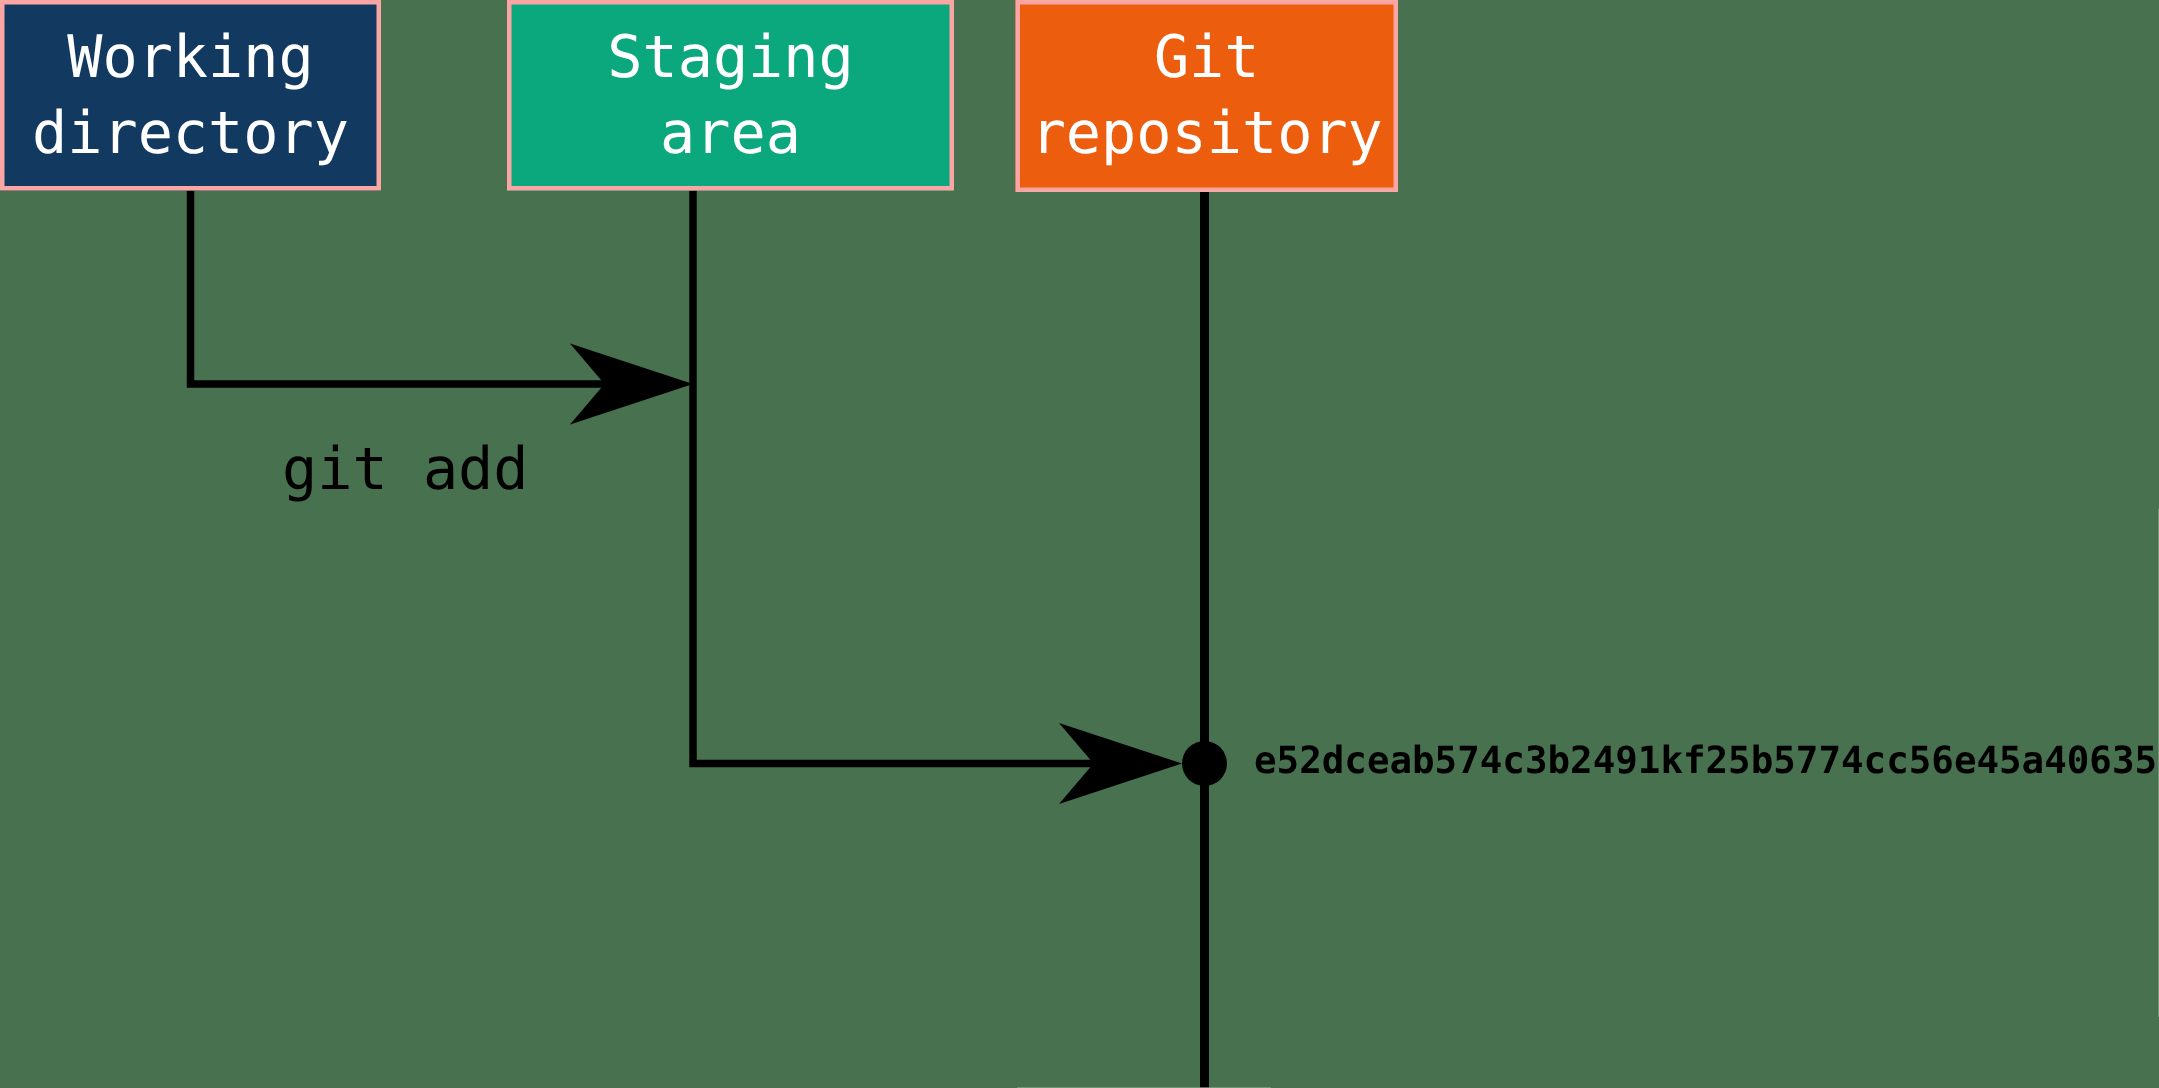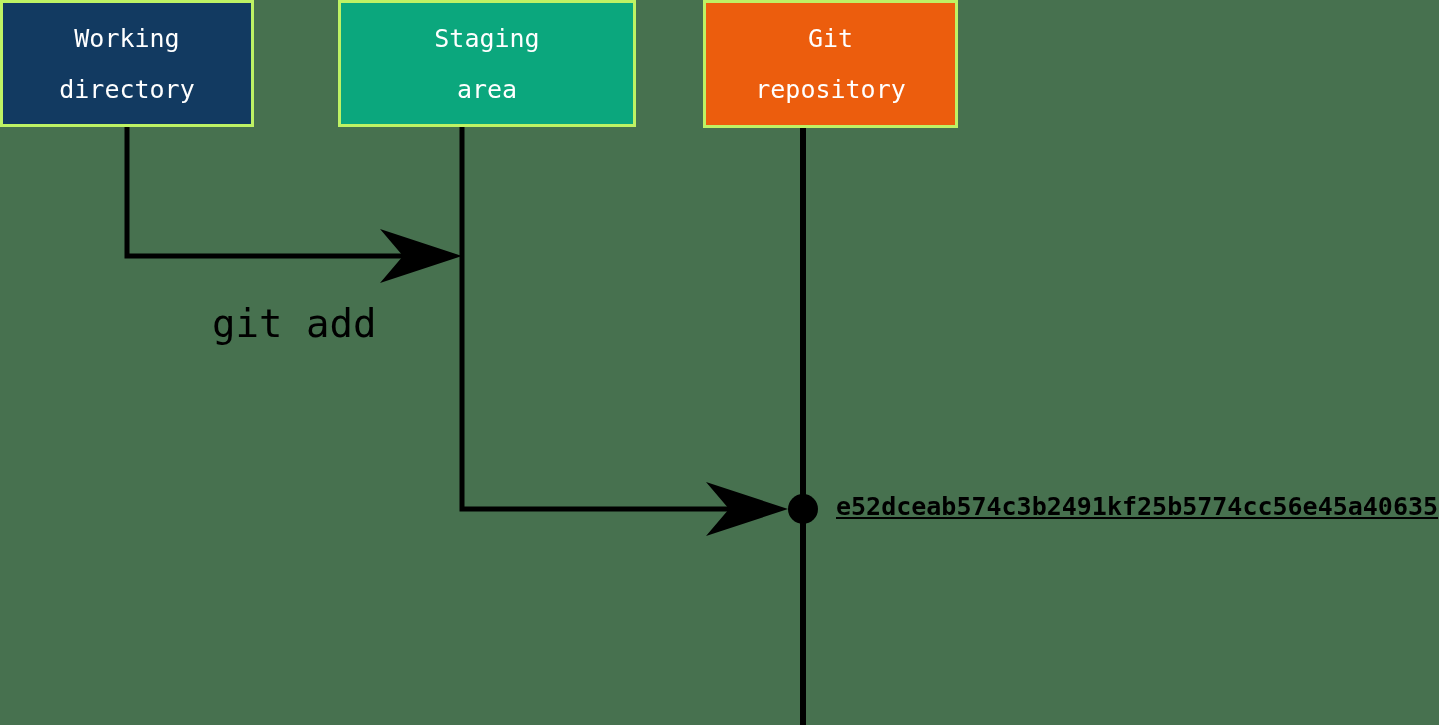--- a/index.html
+++ b/index.html
@@ -17,52 +17,51 @@
     position: absolute;
     left: 0;
     top: 0;
     width: 1439px;
     height: 725px;
   }
   .node {
     position: absolute;
     top: 0;
     box-sizing: border-box;
-    border: 3px solid #bef264;
+    border: 3px solid #fca5a5;
     color: #ffffff;
-    font-size: 25px;
+    font-size: 39px;
     line-height: 51px;
     text-align: center;
     white-space: pre-line;
     display: flex;
     align-items: center;
     justify-content: center;
   }
   .node-working    { left: 0px;   width: 254px; height: 127px; background: #123a61; }
   .node-staging    { left: 338px; width: 298px; height: 127px; background: #0ba77d; }
   .node-repository { left: 677px; width: 255px; height: 128px; background: #ec5d0d; }
   .edge-label {
     position: absolute;
     color: #000000;
     font-size: 39px;
     line-height: 1;
     white-space: nowrap;
   }
-  .label-git-add    { left: 188px; top: 304px; margin-left: 24px; }
+  .label-git-add    { left: 188px; top: 294px; }
   .label-git-commit { left: 513px; top: 420px; }
   .commit-hash {
     position: absolute;
     left: 836px;
     top: 494px;
     color: #000000;
     font-size: 25px;
     font-weight: bold;
     line-height: 1;
     white-space: nowrap;
-    text-decoration: underline;
   }
 </style>
 </head>
 <body>
 
 <div class="canvas" style="background: rgb(71, 113, 79);">
 
   <svg class="wires" viewBox="0 0 1439 725" xmlns="http://www.w3.org/2000/svg">
 
     <path d="M127,127 L127,256 L404,256" fill="none" stroke="#000000" stroke-width="5"></path>
@@ -75,21 +74,21 @@
 
     <circle cx="803" cy="509" r="15" fill="#000000"></circle>
   </svg>
 
   <div class="node node-working" style="background: rgb(18, 58, 97);">Working
 directory</div>
 
   <div class="node node-staging" style="background: rgb(11, 167, 125);">Staging
 area</div>
 
-  <div class="node node-repository" style="background: rgb(236, 93, 13); margin-left: 26px;">Git
+  <div class="node node-repository" style="background: rgb(236, 93, 13);">Git
 repository</div>
 
   <div class="edge-label label-git-add">git add</div>
 
 
   <div class="commit-hash">e52dceab574c3b2491kf25b5774cc56e45a40635</div>
 
 </div>
 
 </body></html>

